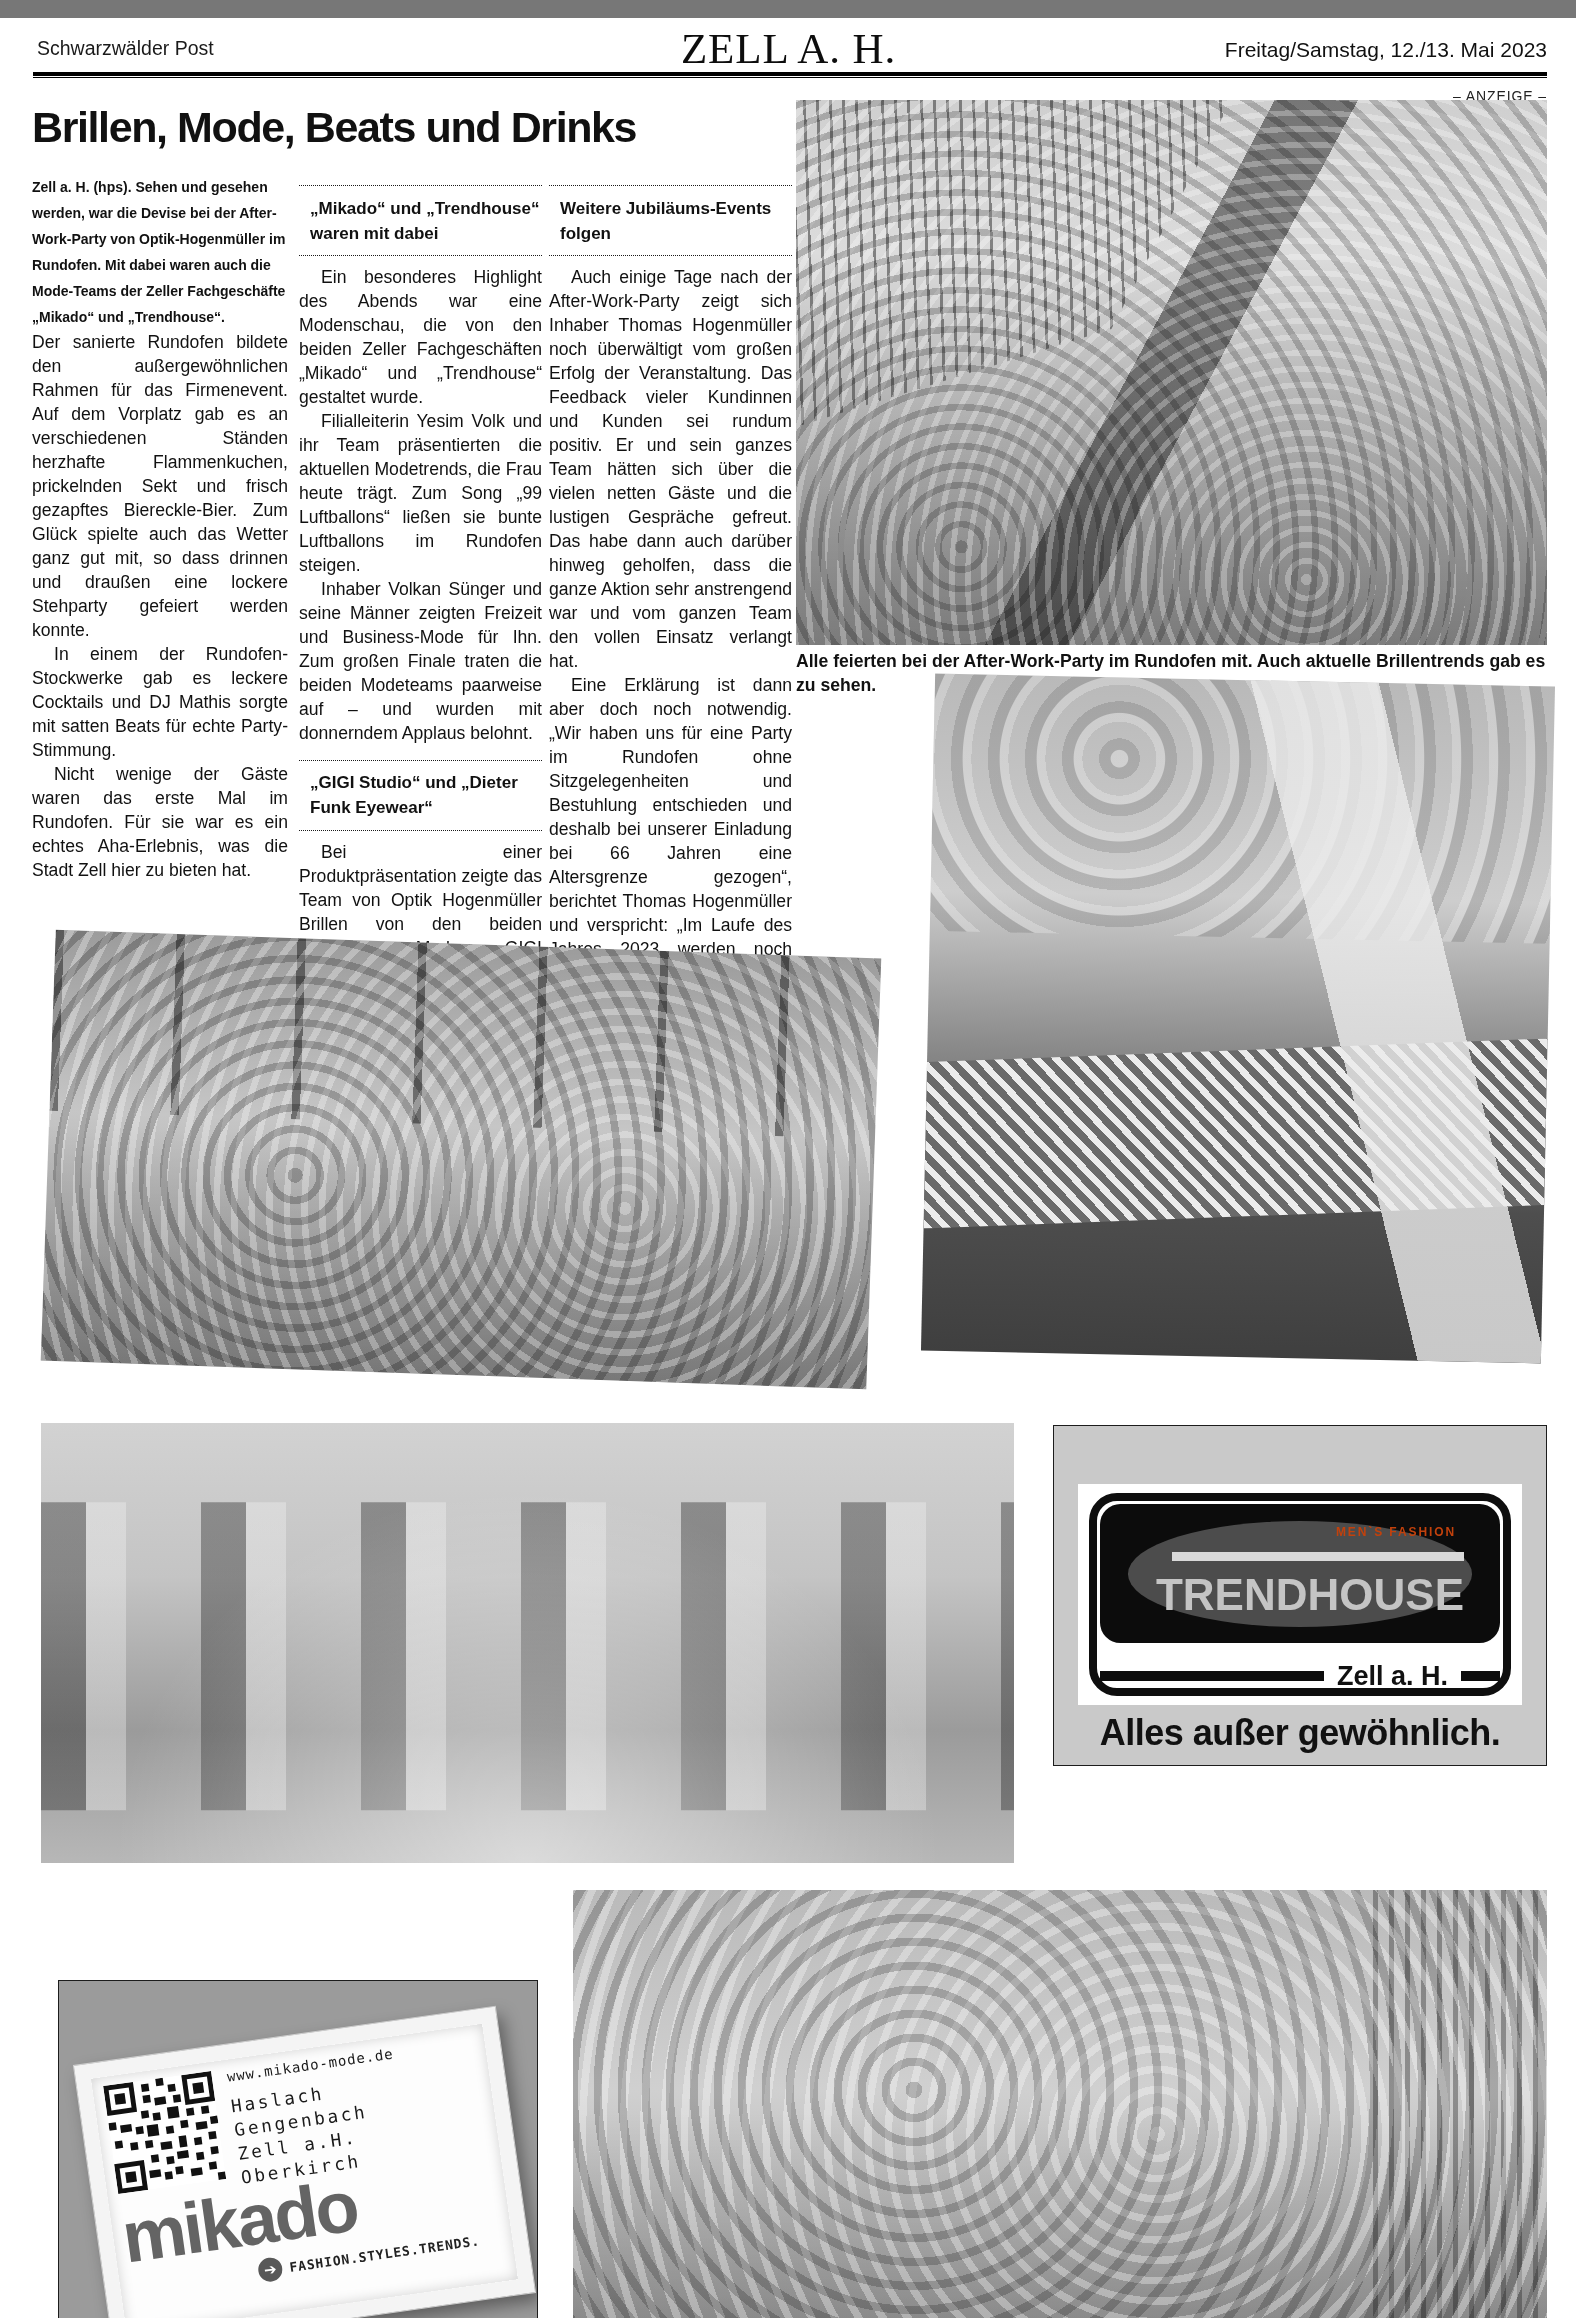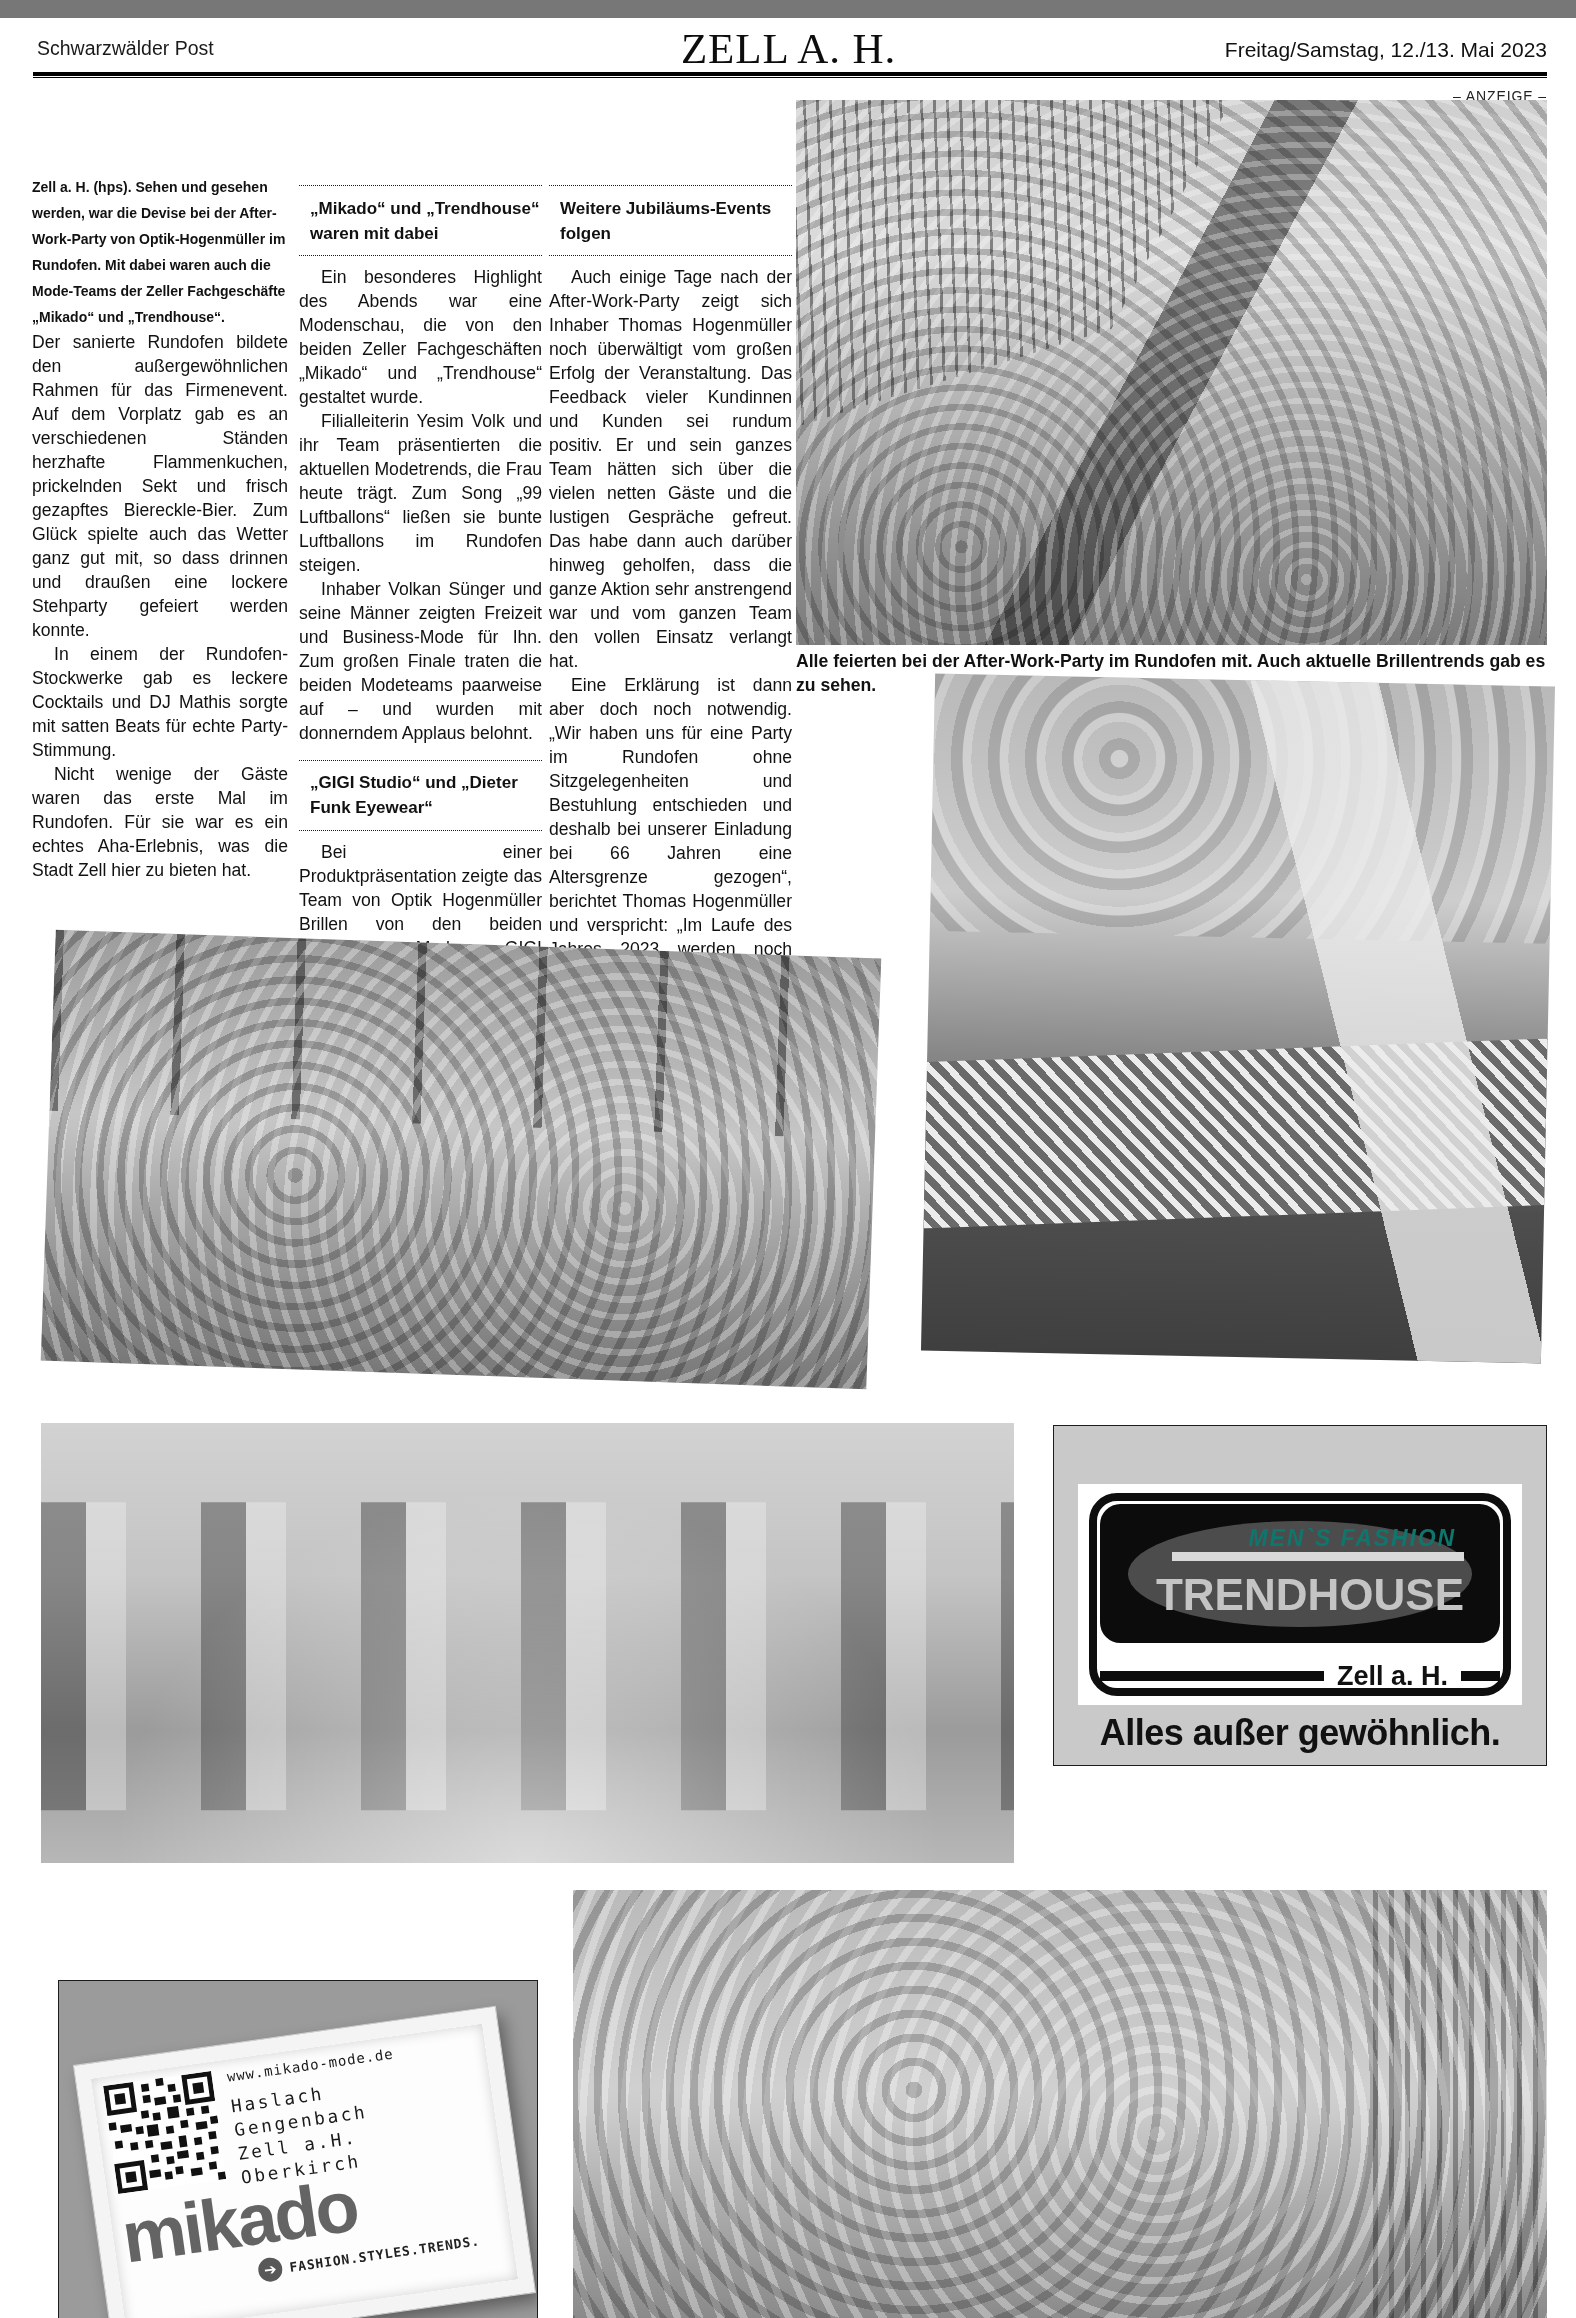--- a/index.html
+++ b/index.html
@@ -73,21 +73,21 @@
   
   .caption{left:796px;top:631px;width:751px;font-size:17.6px;font-weight:700;line-height:24px;}
   .caption .l2{text-align:right;font-weight:700;}
 
   
   #th-ad{left:1053px;top:1407px;width:494px;height:341px;background:#c9c9c9;border:1.9px solid #1c1c1c;box-sizing:border-box;}
   .th-panel{position:absolute;left:24px;right:24px;top:58px;height:221px;background:#fff;}
   .th-frame{position:absolute;inset:9.3px 11px;border:8.3px solid #0e0e0e;border-radius:28px;}
   .th-black{position:absolute;left:22px;right:22px;top:20.4px;height:139px;background:#0c0c0c;border-radius:20.4px;overflow:hidden;}
   .th-ellipse{position:absolute;left:7%;right:7%;top:12%;bottom:12%;background:#4c4c4c;border-radius:50%;}
-  .th-mens{position:absolute;right:11%;top:20.4px;color:#0f766e;font-weight:700;font-size:23px;letter-spacing:1.9px;font-style:italic;}
+  .th-mens{position:absolute;right:11%;top:20.4px;color:#c2410c;font-weight:700;font-size:12px;letter-spacing:1.9px;}
   .th-bar{position:absolute;left:18%;right:9%;top:48px;height:8.3px;background:#d9d9d9;}
   .th-name{position:absolute;left:0;right:9%;top:66px;text-align:right;color:#c4c4c4;font-weight:700;font-size:44px;letter-spacing:0px;}
   .th-cityrow{position:absolute;left:22px;right:22px;bottom:15px;height:28px;display:flex;align-items:center;}
   .th-cityrow .bar{height:9.3px;background:#0c0c0c;}
   .th-cityrow .bar.l{flex:1;}
   .th-cityrow .bar.r{width:39px;}
   .th-city{font-weight:700;font-size:27px;padding:0 13px;white-space:nowrap;}
   .th-slogan{position:absolute;left:0;right:0;top:286px;text-align:center;font-weight:700;font-size:36px;letter-spacing:-0.5px;}
 
   
@@ -111,20 +111,21 @@
 
 <div class="page">
 
   <div class="abs paper-name">Schwarzwälder Post</div>
   <div class="abs page-title">ZELL A. H.</div>
   <div class="abs issue-date">Freitag/Samstag, 12./13. Mai 2023</div>
   <div class="abs head-rule"></div>
   <div class="abs head-rule2"></div>
   <div class="abs anzeige">– ANZEIGE –</div>
 
+  <div class="abs headline">Brillen, Mode, Beats und Drinks</div>
 
   <div class="col" id="col1">
     <p class="lead">Zell a. H. (hps). Sehen und gesehen werden, war die Devise bei der After-Work-Party von Optik-Hogenmüller im Rundofen. Mit dabei waren auch die Mode-Teams der Zeller Fachgeschäfte „Mikado“ und „Trendhouse“.</p>
     <p>Der sanierte Rundofen bildete den außergewöhnlichen Rahmen für das Firmenevent. Auf dem Vorplatz gab es an verschiedenen Ständen herzhafte Flammenkuchen, prickelnden Sekt und frisch gezapftes Biereckle-Bier. Zum Glück spielte auch das Wetter ganz gut mit, so dass drinnen und draußen eine lockere Stehparty gefeiert werden konnte.</p>
     <p class="indent">In einem der Rundofen-Stockwerke gab es leckere Cocktails und DJ Mathis sorgte mit satten Beats für echte Party-Stimmung.</p>
     <p class="indent">Nicht wenige der Gäste waren das erste Mal im Rundofen. Für sie war es ein echtes Aha-Erlebnis, was die Stadt Zell hier zu bieten hat.</p>
   </div>
 
   <div class="col" id="col2">
     <div class="dotrule"></div>

